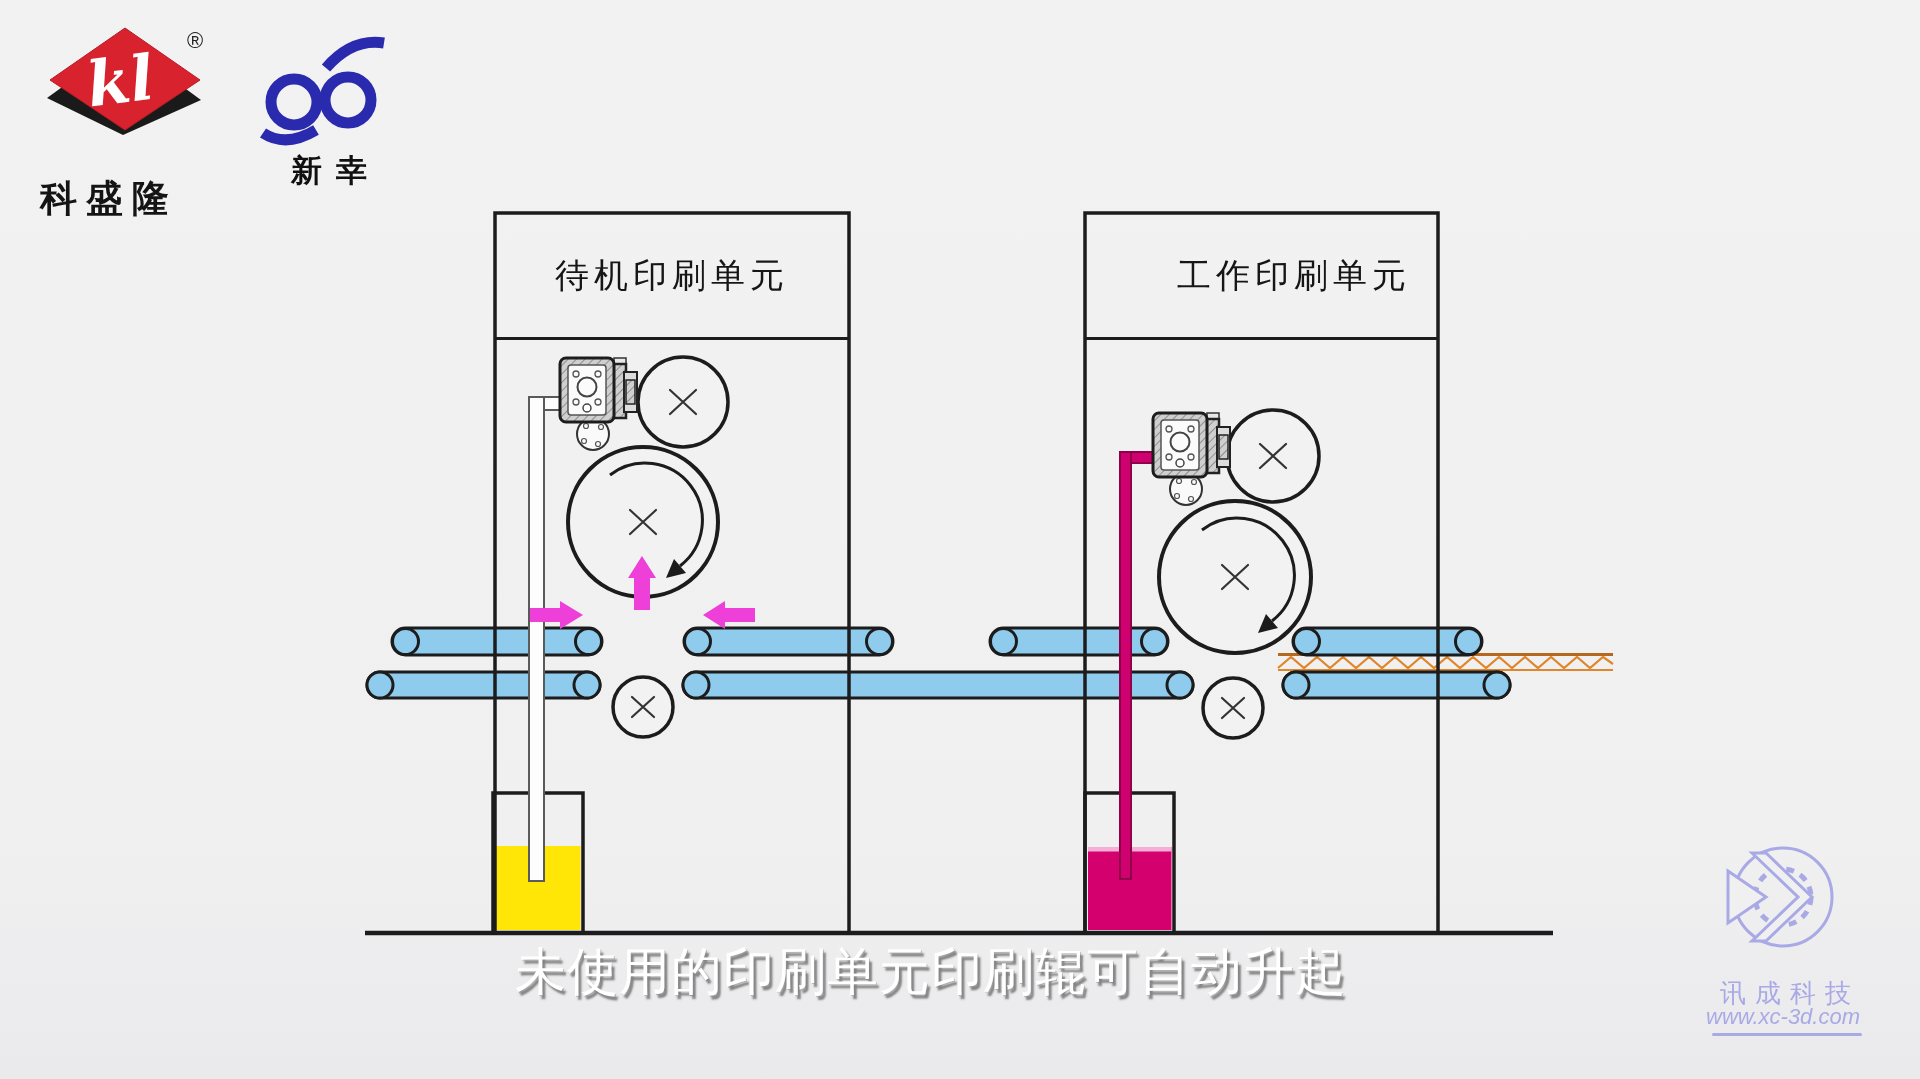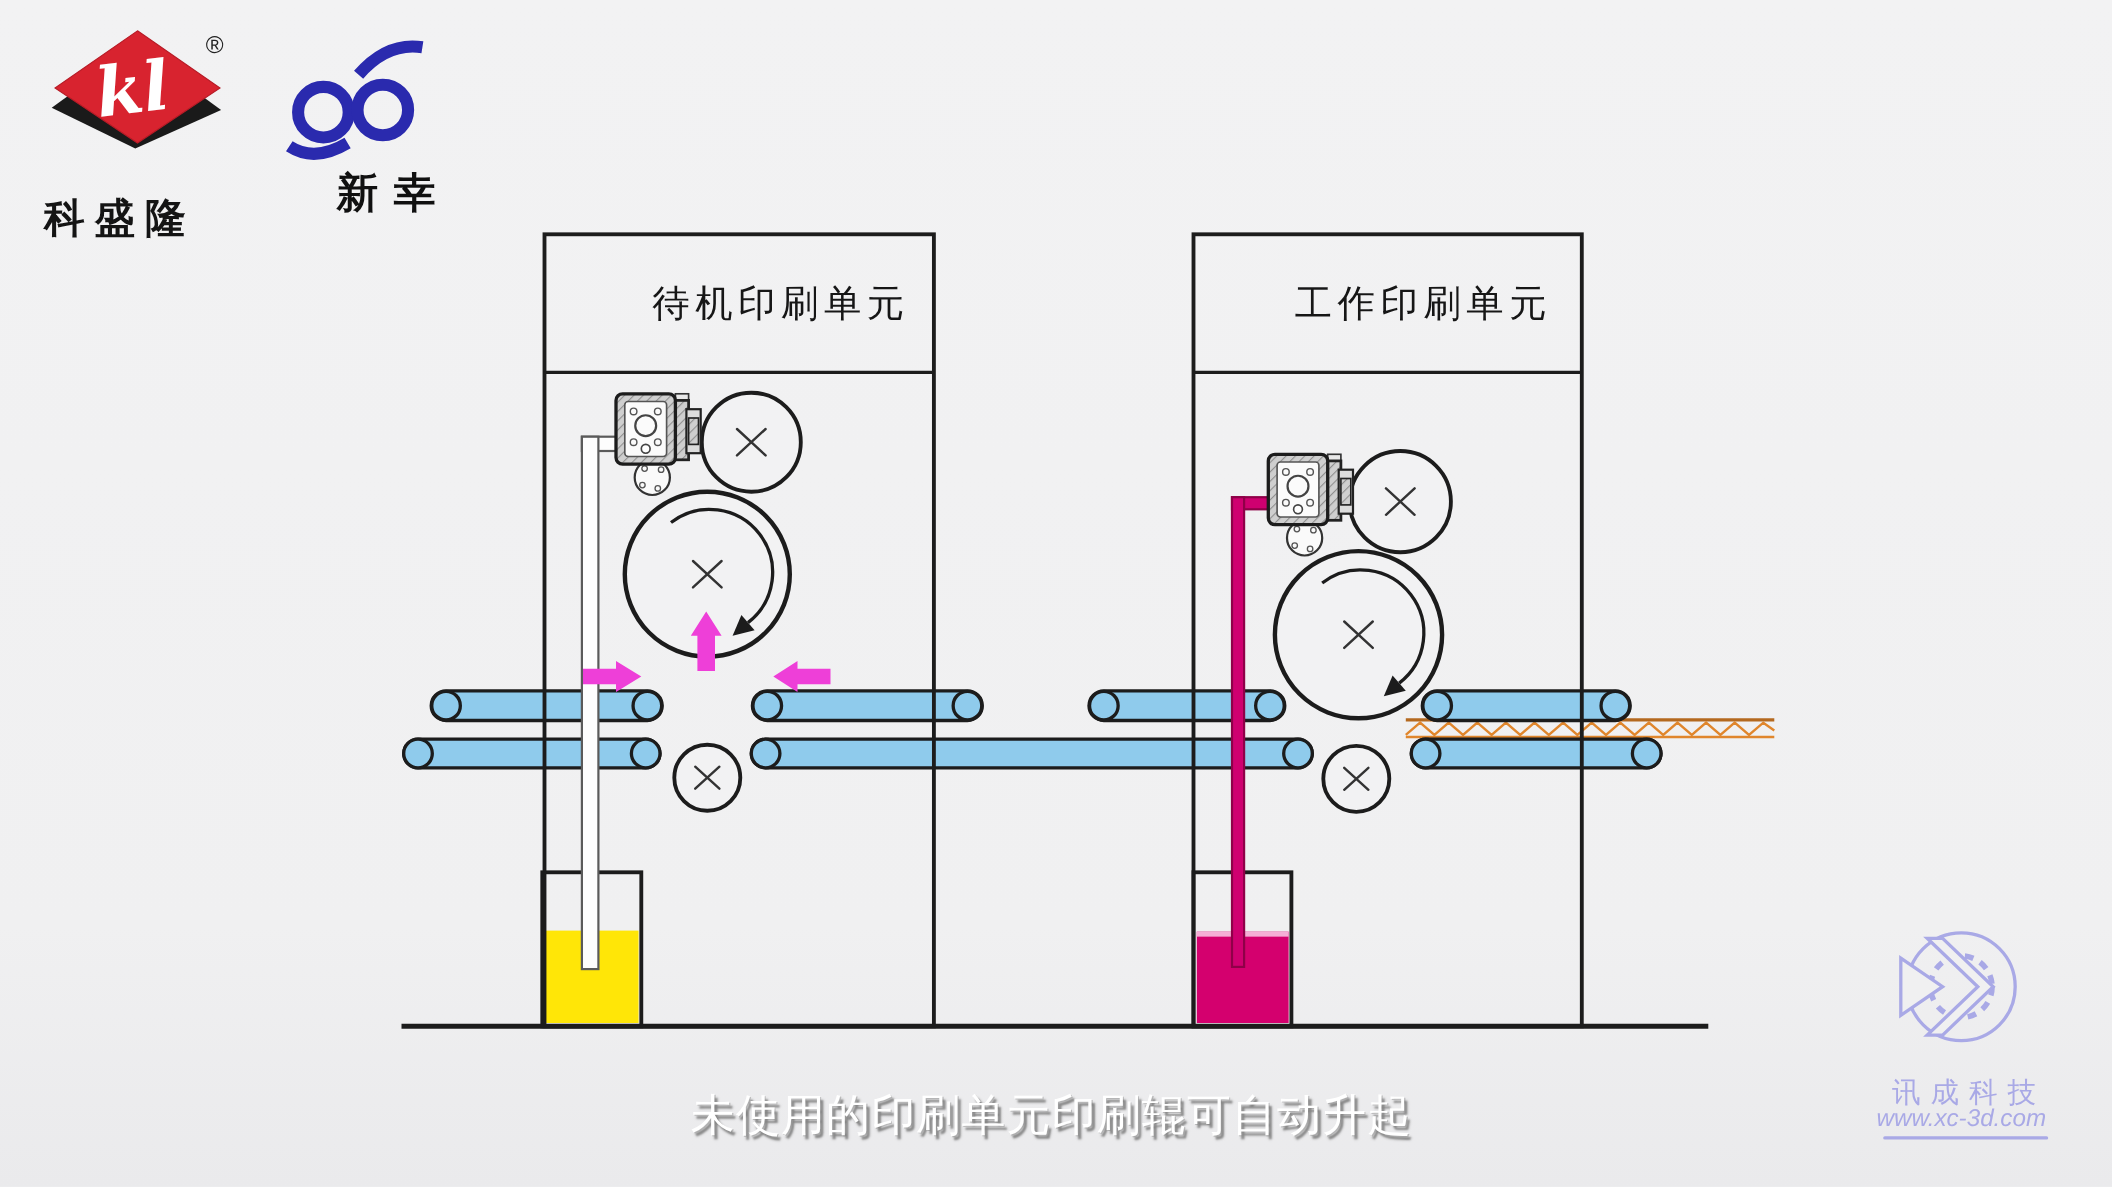--- a/index.html
+++ b/index.html
@@ -4,32 +4,31 @@
 <style>
   html,body{margin:0;padding:0;}
   body{
     width:1920px;height:1079px;position:relative;overflow:hidden;
     background:linear-gradient(180deg,#f2f2f3 0%,#f0f0f1 78%,#eaeaec 100%);
     font-family:"Liberation Sans","DejaVu Sans",sans-serif;
   }
   .abs{position:absolute;}
   
   .kl-name{left:40px;top:146px;font-size:37px;font-weight:bold;color:#141414;letter-spacing:9px;margin-top:28px;}
-  .xinxing{left:306px;top:150px;font-size:38px;font-weight:bold;color:#101010;letter-spacing:14px;}
+  .xinxing{left:291px;top:150px;font-size:31px;font-weight:bold;color:#101010;letter-spacing:14px;}
   
   .unit-title{top:213px;height:126px;display:flex;align-items:center;justify-content:center;
     font-size:34px;color:#161616;letter-spacing:5px;}
-  .unit-title.left{left:495px;width:354px;padding-left:38px;}
+  .unit-title.left{left:495px;width:354px;}
   .unit-title.right{left:1085px;width:418px;}
   
   .caption{
-    left:931px;top:986px;transform:translateX(-50%);white-space:nowrap;
-    font-size:40px;color:#ffffff;letter-spacing:1px;
+    left:931px;top:938px;transform:translateX(-50%);white-space:nowrap;
+    font-size:51px;color:#ffffff;letter-spacing:1px;
     text-shadow:3px 4px 2px rgba(125,125,125,.95), 1px 1px 0 rgba(160,160,160,.6);
-    margin-left:25px;
   }
   
   .wm-company{left:1710px;top:976px;width:160px;text-align:center;font-size:26px;
     color:#a9a9e6;letter-spacing:9px;}
   .wm-url{left:1706px;top:1004px;width:168px;text-align:left;font-size:22px;color:#a9a9e6;font-style:italic;}
   .wm-underline{left:1712px;top:1033px;width:150px;height:3px;background:#a9a9e6;border-radius:2px;}
 </style>
 </head>
 <body>
 

